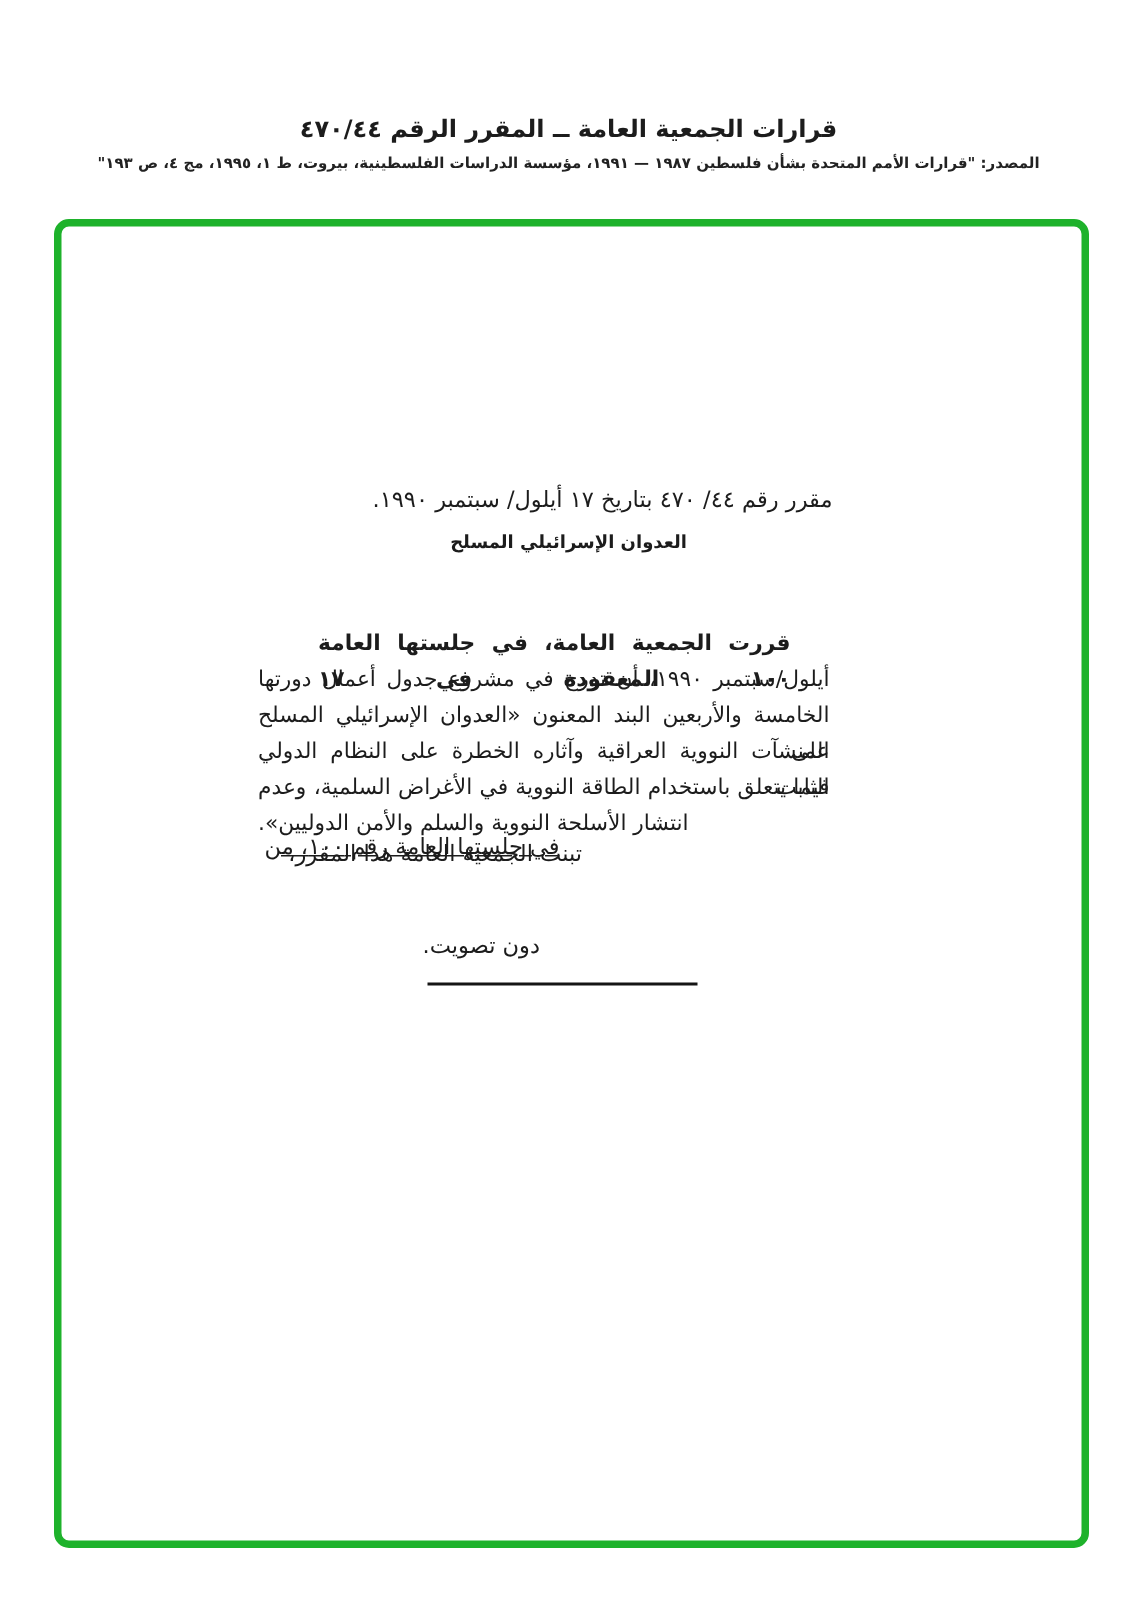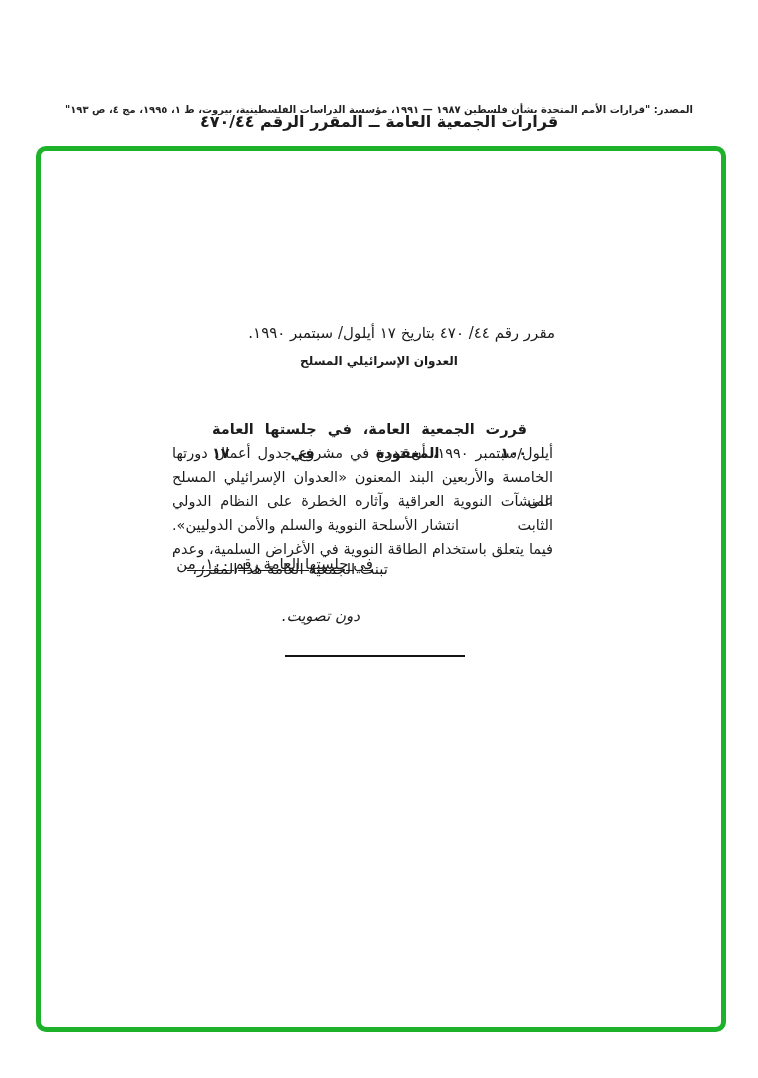--- a/index.html
+++ b/index.html
@@ -22,21 +22,20 @@
   .doc-title {
     position: absolute;
     top: 76px;
     left: 0;
     width: 100%;
     text-align: center;
     direction: rtl;
     font-size: 16px;
     font-weight: bold;
     letter-spacing: 0.2px;
-    margin-top: 36px;
   }
   .doc-source {
     position: absolute;
     top: 104px;
     left: 0;
     width: 100%;
     text-align: center;
     direction: rtl;
     font-size: 10px;
     font-weight: bold;
@@ -97,21 +96,21 @@
     text-align-last: left;
   }
   .adopt-line {
     position: absolute;
     direction: rtl;
     font-size: 15px;
     white-space: nowrap;
   }
   .adopt-1 { top: 560px; right: 370px; text-align: right; }
   .adopt-2 { top: 555px; right: 385px; text-decoration: underline; }
-  .adopt-3 { top: 607px; right: 398px; font-style: italic; }
+  .adopt-3 { top: 621px; right: 398px; }
   .separator {
     position: absolute;
     top: 655px;
     left: 285px;
     width: 180px;
     height: 2px;
     background: #151515;
   }
 </style>
 </head>
@@ -128,22 +127,22 @@
   <div class="decision-line">مقرر رقم ٤٤/ ٤٧٠ بتاريخ ١٧ أيلول/ سبتمبر ١٩٩٠.</div>
 
   <div class="title-line-1">العدوان الإسرائيلي المسلح</div>
 
 
   <div class="body-par">
     <div class="body-line first">قررت الجمعية العامة، في جلستها العامة ١٠٠ المعقودة في ١٧</div>
     <div class="body-line">أيلول/سبتمبر ١٩٩٠، أن تدرج في مشروع جدول أعمال دورتها</div>
     <div class="body-line">الخامسة والأربعين البند المعنون «العدوان الإسرائيلي المسلح على</div>
     <div class="body-line">المنشآت النووية العراقية وآثاره الخطرة على النظام الدولي الثابت</div>
+    <div class="body-line">فيما يتعلق باستخدام الطاقة النووية في الأغراض السلمية، وعدم</div>
     <div class="body-line last">انتشار الأسلحة النووية والسلم والأمن الدوليين».</div>
-    <div class="body-line">فيما يتعلق باستخدام الطاقة النووية في الأغراض السلمية، وعدم</div>
   </div>
 
   <div class="adopt-line adopt-1">تبنت الجمعية العامة هذا المقرر،</div>
 
   <div class="adopt-line adopt-2">في جلستها العامة رقم ١٠٠، من</div>
 
   <div class="adopt-line adopt-3">دون تصويت.</div>
 
   <div class="separator"></div>
 

